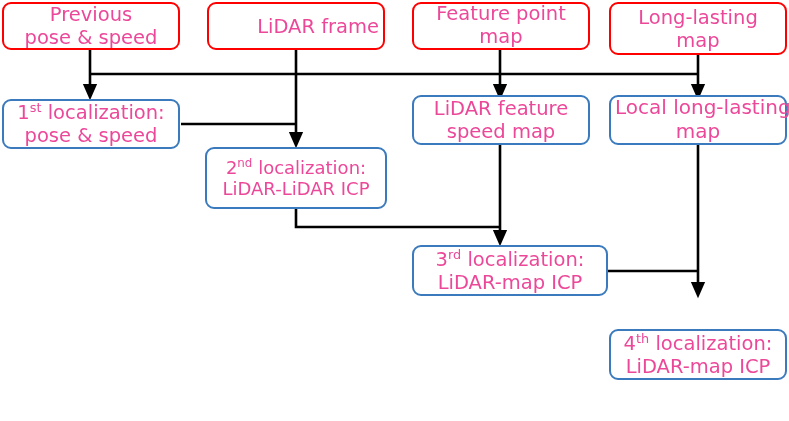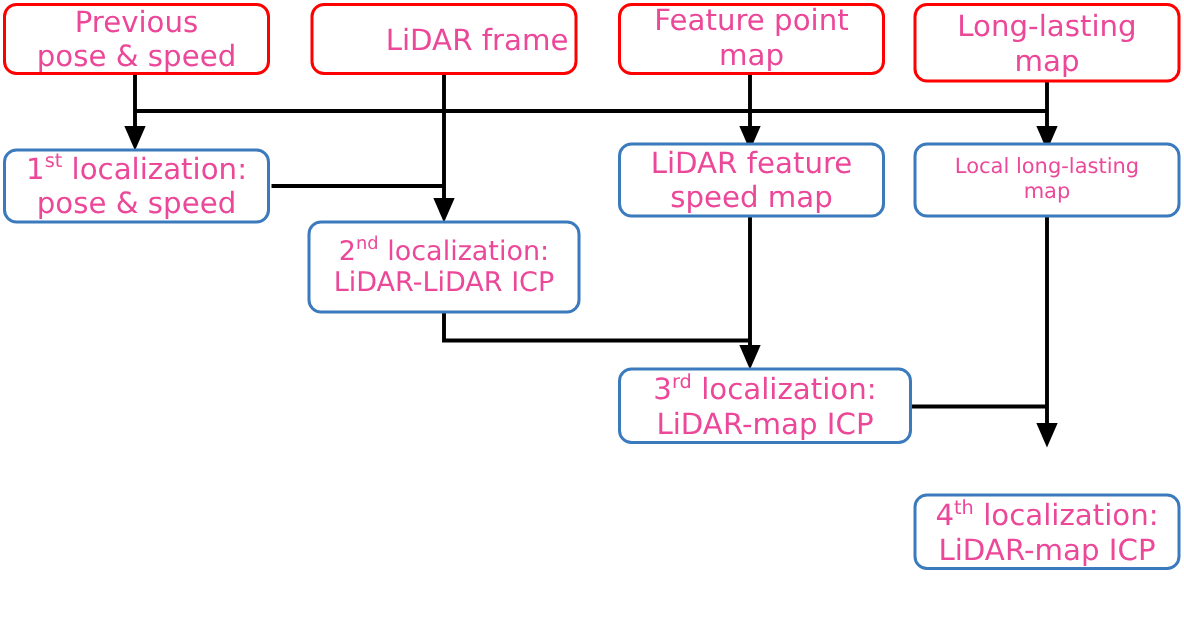--- a/index.html
+++ b/index.html
@@ -122,21 +122,21 @@
     </span>
   </div>
 
   <div class="node stage-node" style="left:412px; top:95px; width:178px; height:50px; font-size:19.5px;">
     <span class="lbl">
       <span>LiDAR feature</span><br>
       <span>speed map</span>
     </span>
   </div>
 
-  <div class="node stage-node" style="left:609px; top:95px; width:178px; height:50px; font-size:14px;">
+  <div class="node stage-node" style="left:609px; top:95px; width:178px; height:50px; font-size:20px;">
     <span class="lbl">
       <span>Local long-lasting</span><br>
       <span>map</span>
     </span>
   </div>
 
   <div class="node stage-node" style="left:205px; top:147px; width:182px; height:62px; font-size:18px;">
     <span class="lbl">
       <span>2</span><span class="sup">nd</span><span> localization:</span><br>
       <span>LiDAR-LiDAR ICP</span>

